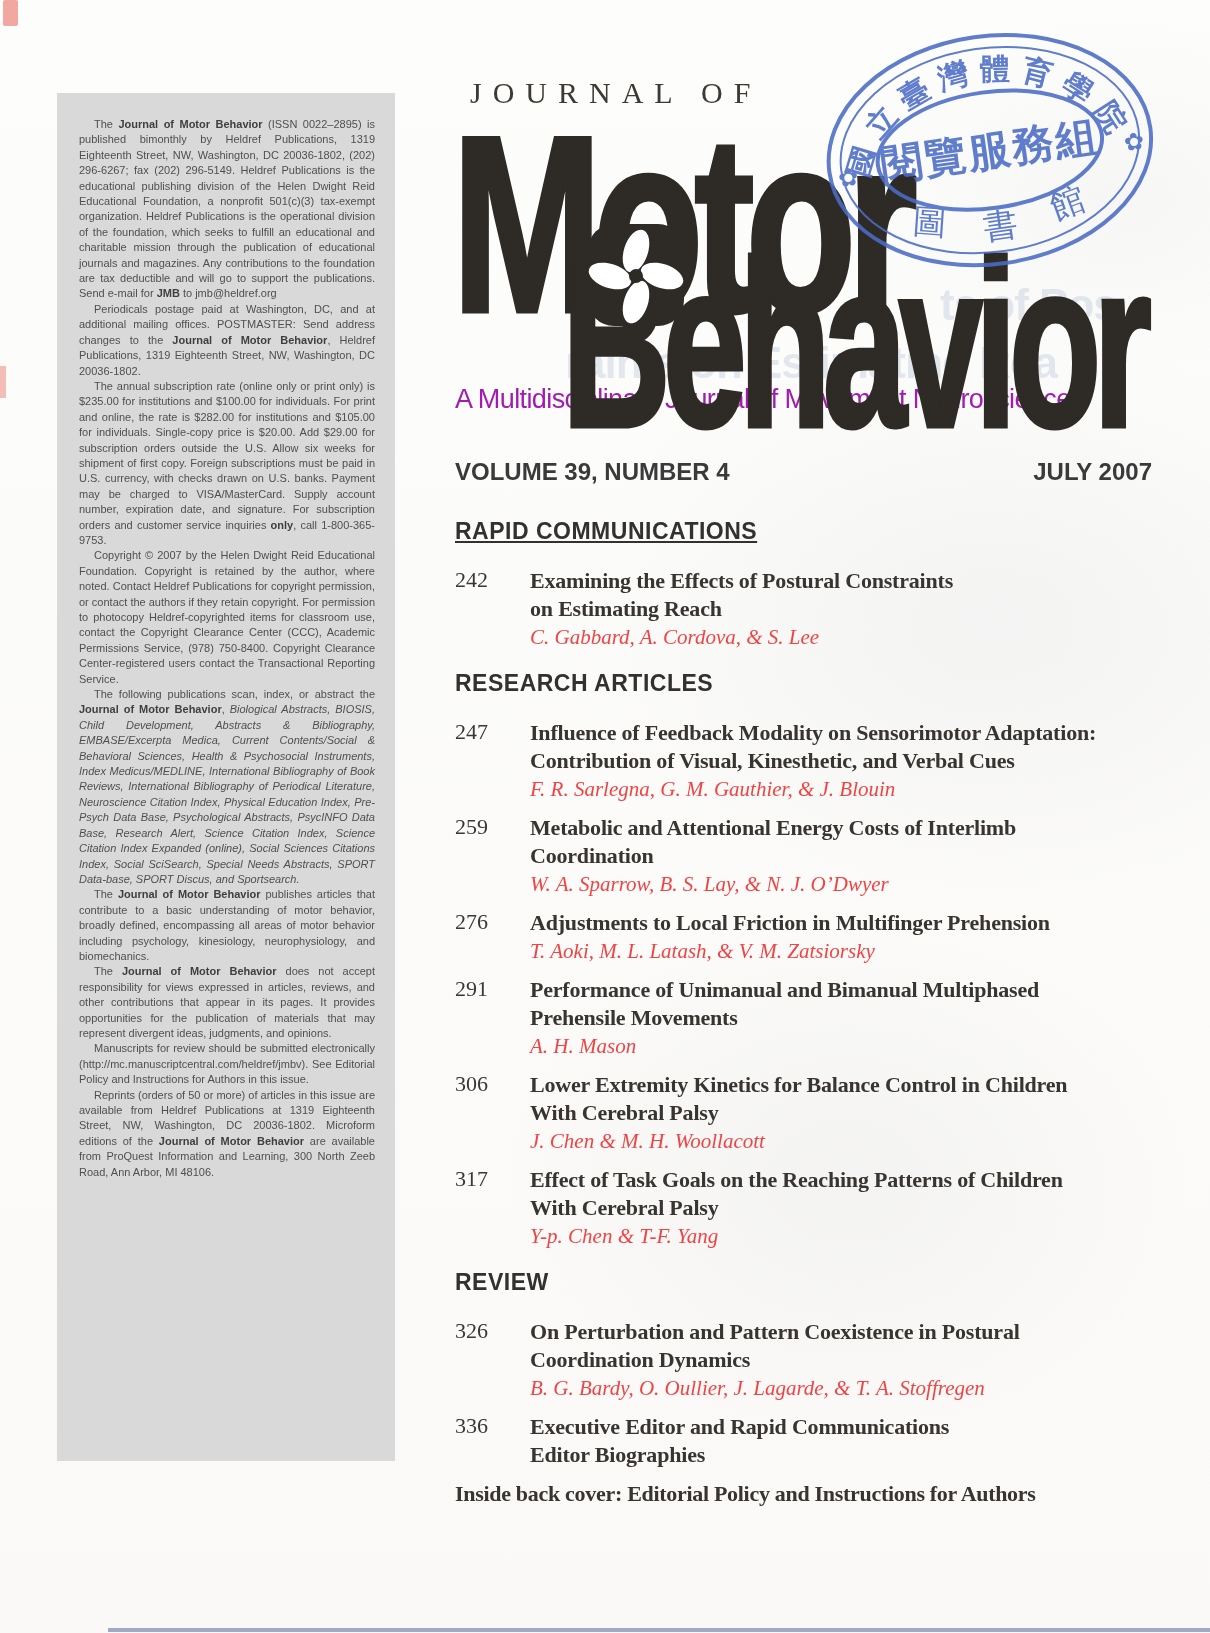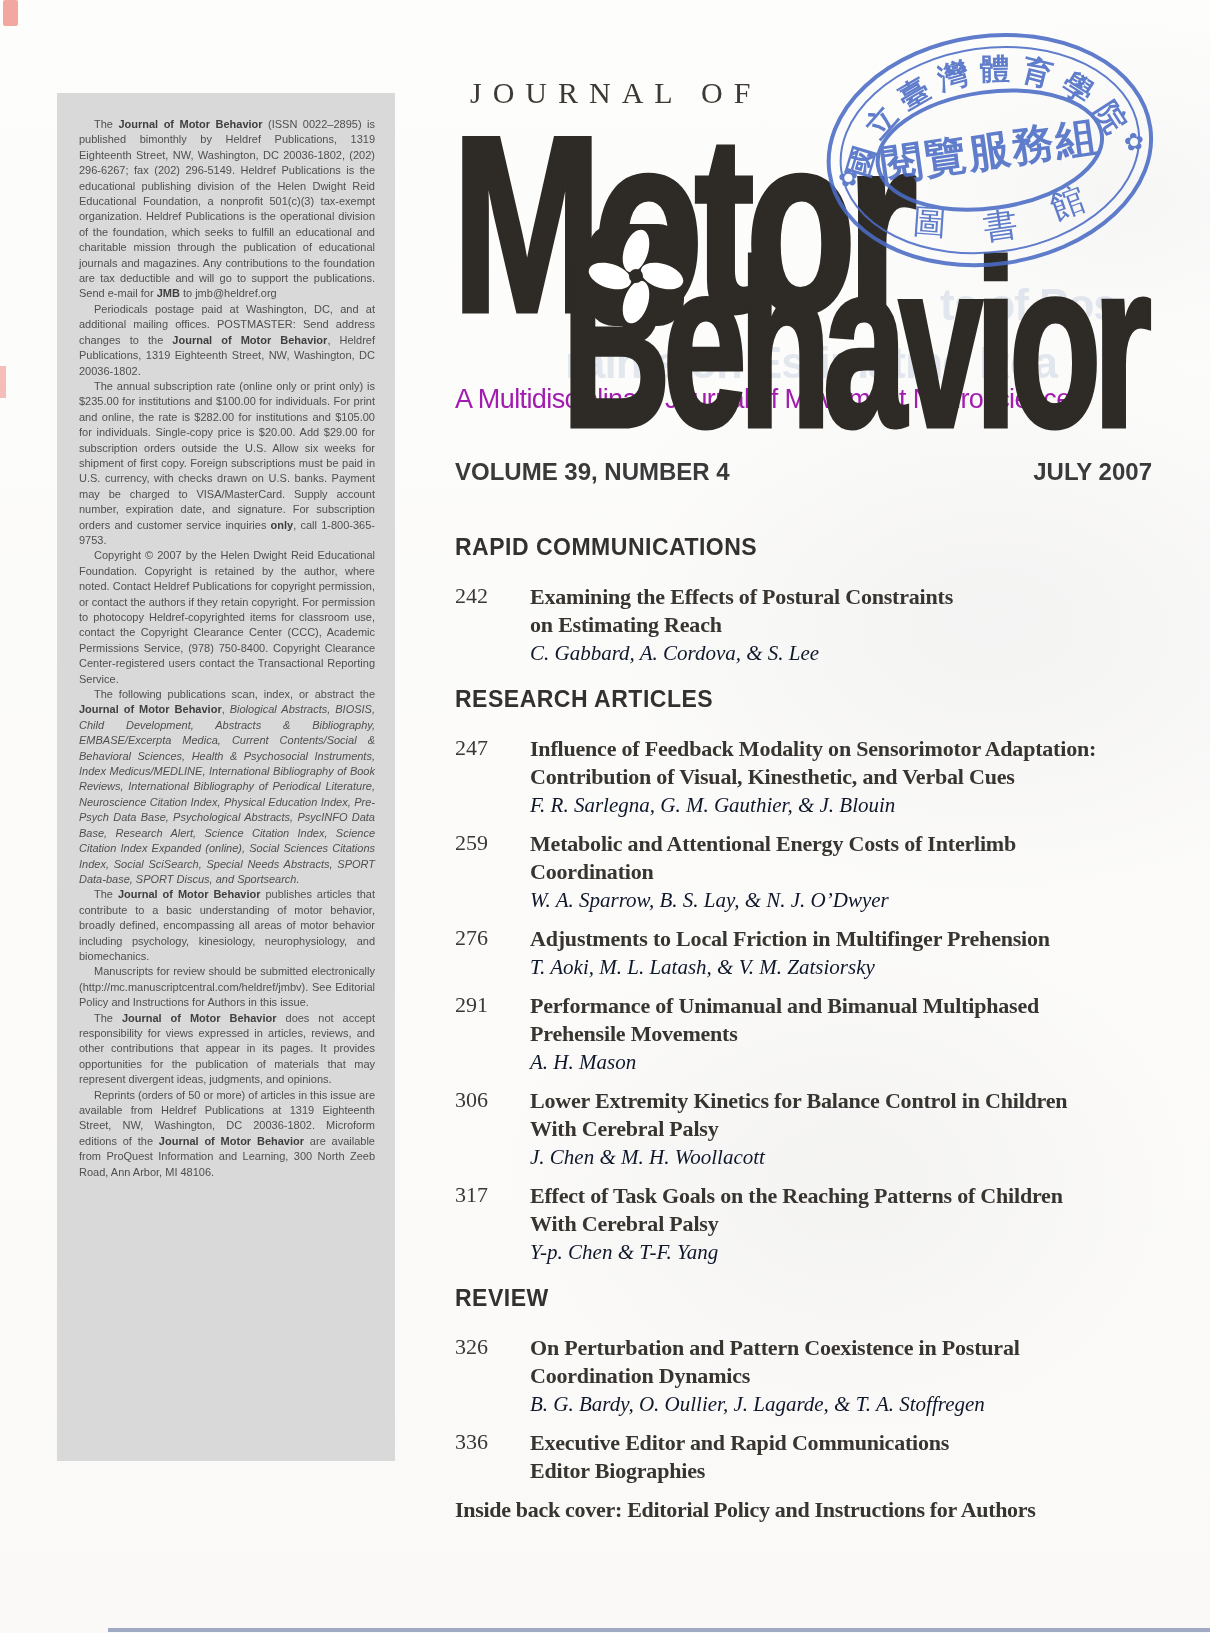--- a/index.html
+++ b/index.html
@@ -63,33 +63,33 @@
     position:absolute;left:455px;top:458px;width:697px;z-index:2;
     display:flex;justify-content:space-between;
     font-weight:bold;font-size:24px;color:#3a3a3a;
   }
   
   .toc{position:absolute;left:455px;top:518px;width:700px;z-index:2;}
   .toc-heading{
     font-family:"Liberation Sans",sans-serif;font-weight:bold;font-size:23px;
     letter-spacing:.5px;color:#33312f;margin:20px 0 22px 0;
   }
-  .toc-heading:first-child{margin-top:16px;}
+  .toc-heading:first-child{margin-top:0;text-decoration:underline;}
   .toc-entry{display:flex;margin-bottom:12px;}
   .toc-page{
     width:75px;flex:0 0 75px;
     font-family:"Liberation Serif",serif;font-weight:normal;font-size:22px;color:#3a3734;
   }
   .toc-title{
     font-family:"Liberation Serif",serif;font-weight:bold;font-size:22px;line-height:28px;
     letter-spacing:-0.2px;color:#383430;
   }
   .toc-authors{
     font-family:"Liberation Serif",serif;font-style:italic;font-size:21px;line-height:26px;
-    color:#0f172a;margin-top:1px;
+    color:#ef4444;margin-top:1px;
   }
   .toc-footer{
     margin-top:10px;
     font-family:"Liberation Serif",serif;font-weight:bold;font-size:22px;
     letter-spacing:-0.3px;color:#383430;
   }
 </style>
 </head>
 <body>
 
@@ -100,22 +100,22 @@
 <div class="artifact-blue-line"></div>
 
 <div class="sidebar">
   <div>
       <p><span>The </span><b>Journal of Motor Behavior</b><span> (ISSN 0022–2895) is published bimonthly by Heldref Publications, 1319 Eighteenth Street, NW, Washington, DC 20036-1802, (202) 296-6267; fax (202) 296-5149. Heldref Publications is the educational publishing division of the Helen Dwight Reid Educational Foundation, a nonprofit 501(c)(3) tax-exempt organization. Heldref Publications is the operational division of the foundation, which seeks to fulfill an educational and charitable mission through the publication of educational journals and magazines. Any contributions to the foundation are tax deductible and will go to support the publications. Send e-mail for </span><b>JMB</b><span> to jmb@heldref.org</span></p>
       <p><span>Periodicals postage paid at Washington, DC, and at additional mailing offices. POSTMASTER: Send address changes to the </span><b>Journal of Motor Behavior</b><span>, Heldref Publications, 1319 Eighteenth Street, NW, Washington, DC 20036-1802.</span></p>
       <p><span>The annual subscription rate (online only or print only) is $235.00 for institutions and $100.00 for individuals. For print and online, the rate is $282.00 for institutions and $105.00 for individuals. Single-copy price is $20.00. Add $29.00 for subscription orders outside the U.S. Allow six weeks for shipment of first copy. Foreign subscriptions must be paid in U.S. currency, with checks drawn on U.S. banks. Payment may be charged to VISA/MasterCard. Supply account number, expiration date, and signature. For subscription orders and customer service inquiries </span><b>only</b><span>, call 1-800-365-9753.</span></p>
       <p><span>Copyright © 2007 by the Helen Dwight Reid Educational Foundation. Copyright is retained by the author, where noted. Contact Heldref Publications for copyright permission, or contact the authors if they retain copyright. For permission to photocopy Heldref-copyrighted items for classroom use, contact the Copyright Clearance Center (CCC), Academic Permissions Service, (978) 750-8400. Copyright Clearance Center-registered users contact the Transactional Reporting Service.</span></p>
       <p><span>The following publications scan, index, or abstract the </span><b>Journal of Motor Behavior</b><span>, </span><i>Biological Abstracts, BIOSIS, Child Development, Abstracts &amp; Bibliography, EMBASE/Excerpta Medica, Current Contents/Social &amp; Behavioral Sciences, Health &amp; Psychosocial Instruments, Index Medicus/MEDLINE, International Bibliography of Book Reviews, International Bibliography of Periodical Literature, Neuroscience Citation Index, Physical Education Index, Pre-Psych Data Base, Psychological Abstracts, PsycINFO Data Base, Research Alert, Science Citation Index, Science Citation Index Expanded (online), Social Sciences Citations Index, Social SciSearch, Special Needs Abstracts, SPORT Data-base, SPORT Discus, and Sportsearch.</i></p>
       <p><span>The </span><b>Journal of Motor Behavior</b><span> publishes articles that contribute to a basic understanding of motor behavior, broadly defined, encompassing all areas of motor behavior including psychology, kinesiology, neurophysiology, and biomechanics.</span></p>
+      <p><span>The </span><b>Journal of Motor Behavior</b><span> does not accept responsibility for views expressed in articles, reviews, and other contributions that appear in its pages. It provides opportunities for the publication of materials that may represent divergent ideas, judgments, and opinions.</span></p>
       <p><span>Manuscripts for review should be submitted electronically (http://mc.manuscriptcentral.com/heldref/jmbv). See Editorial Policy and Instructions for Authors in this issue.</span></p>
-      <p><span>The </span><b>Journal of Motor Behavior</b><span> does not accept responsibility for views expressed in articles, reviews, and other contributions that appear in its pages. It provides opportunities for the publication of materials that may represent divergent ideas, judgments, and opinions.</span></p>
       <p><span>Reprints (orders of 50 or more) of articles in this issue are available from Heldref Publications at 1319 Eighteenth Street, NW, Washington, DC 20036-1802. Microform editions of the </span><b>Journal of Motor Behavior</b><span> are available from ProQuest Information and Learning, 300 North Zeeb Road, Ann Arbor, MI 48106.</span></p>
     </div>
 </div>
 
 <div class="ghost l1">ts of Pos</div>
 <div class="ghost l2">raints on Estimating Rea</div>
 
 <div class="kicker">JOURNAL OF</div>
 <div class="logo-word logo-motor">Motor</div>
 <div class="logo-word logo-behavior">Behavior</div>

